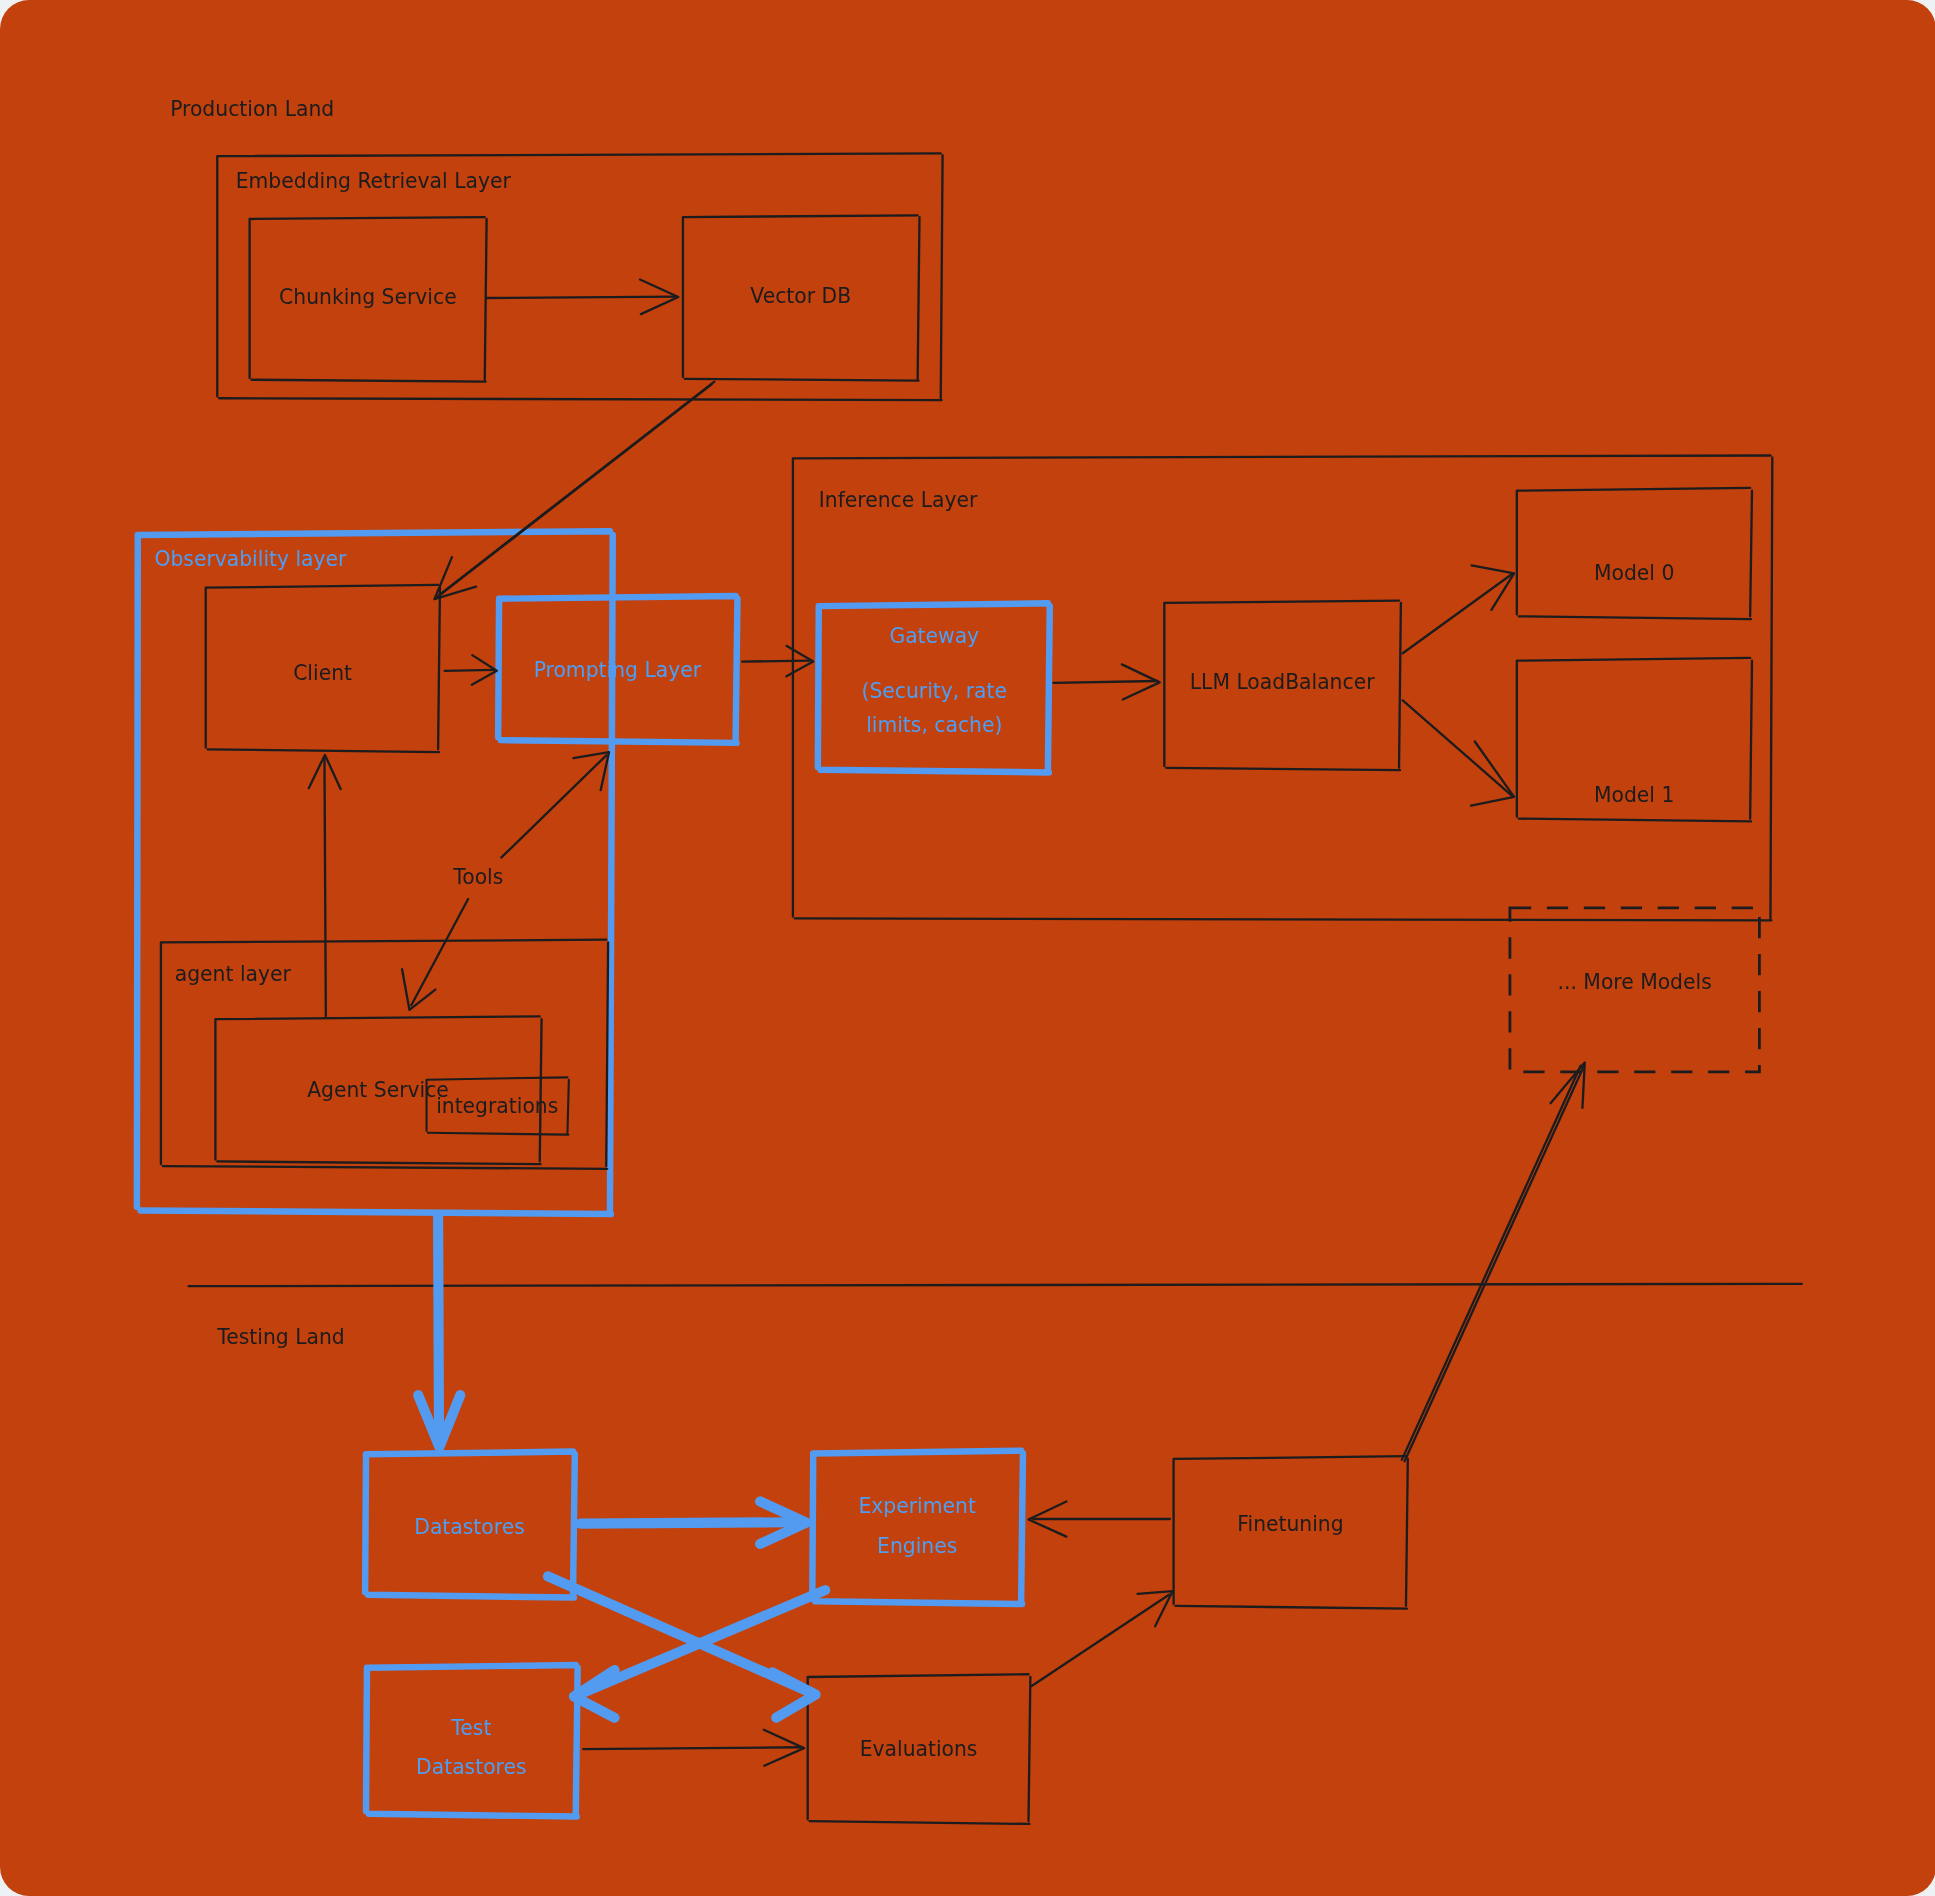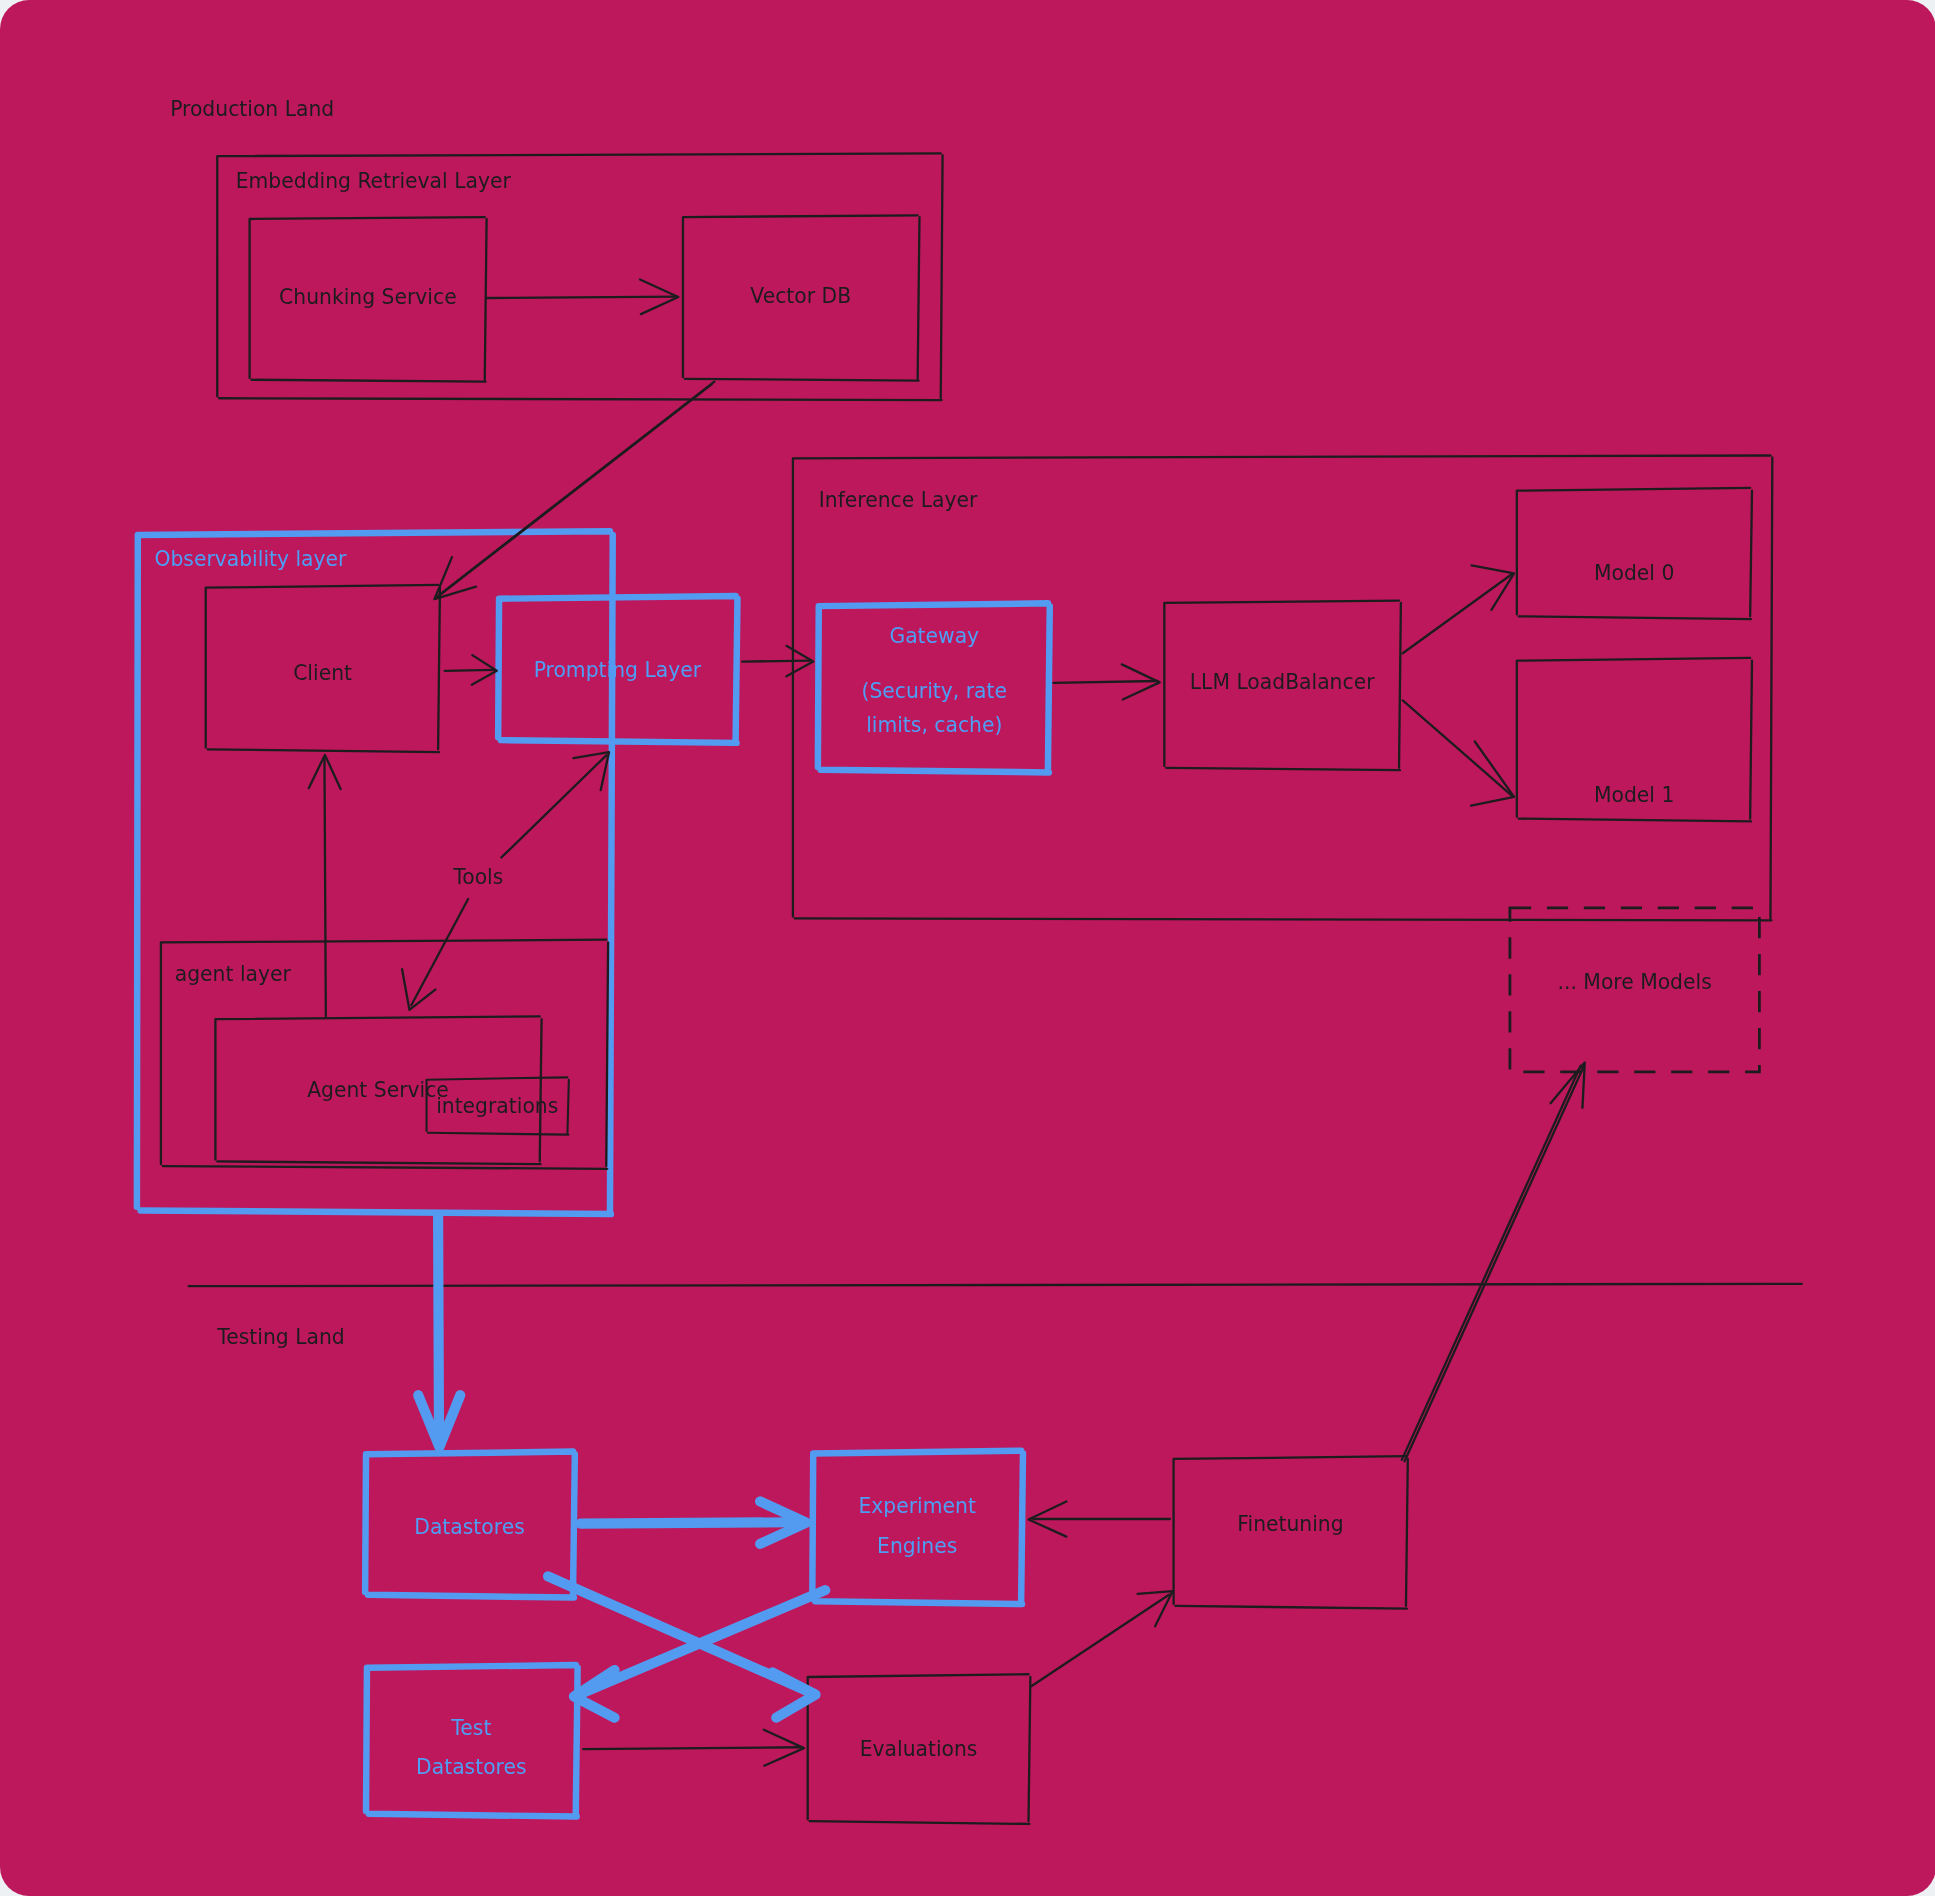--- a/index.html
+++ b/index.html
@@ -6,21 +6,21 @@
   html,body{margin:0;padding:0;}
   body{
     width:1936px;height:1896px;
     background:#eef1f4;
     font-family:"DejaVu Sans", sans-serif;
     overflow:hidden;
   }
   #canvas{
     position:absolute;left:0;top:0;
     width:1936px;height:1896px;
-    background:#be185d;
+    background:#c2410c;
     border-radius:29px;
     overflow:hidden;
   }
   svg#scene{display:block;width:1936px;height:1896px;}
 
   
   .hd{fill:none;stroke:#1c1c1e;stroke-width:5;stroke-linecap:round;stroke-linejoin:round;}
   .hd-thin{fill:none;stroke:#1c1c1e;stroke-width:4.5;stroke-linecap:round;stroke-linejoin:round;}
   .hd-dash{fill:none;stroke:#1c1c1e;stroke-width:6;stroke-linecap:butt;stroke-dasharray:46 34;}
   .blue-box{fill:none;stroke:#539bf0;stroke-width:14;stroke-linecap:round;stroke-linejoin:round;}

